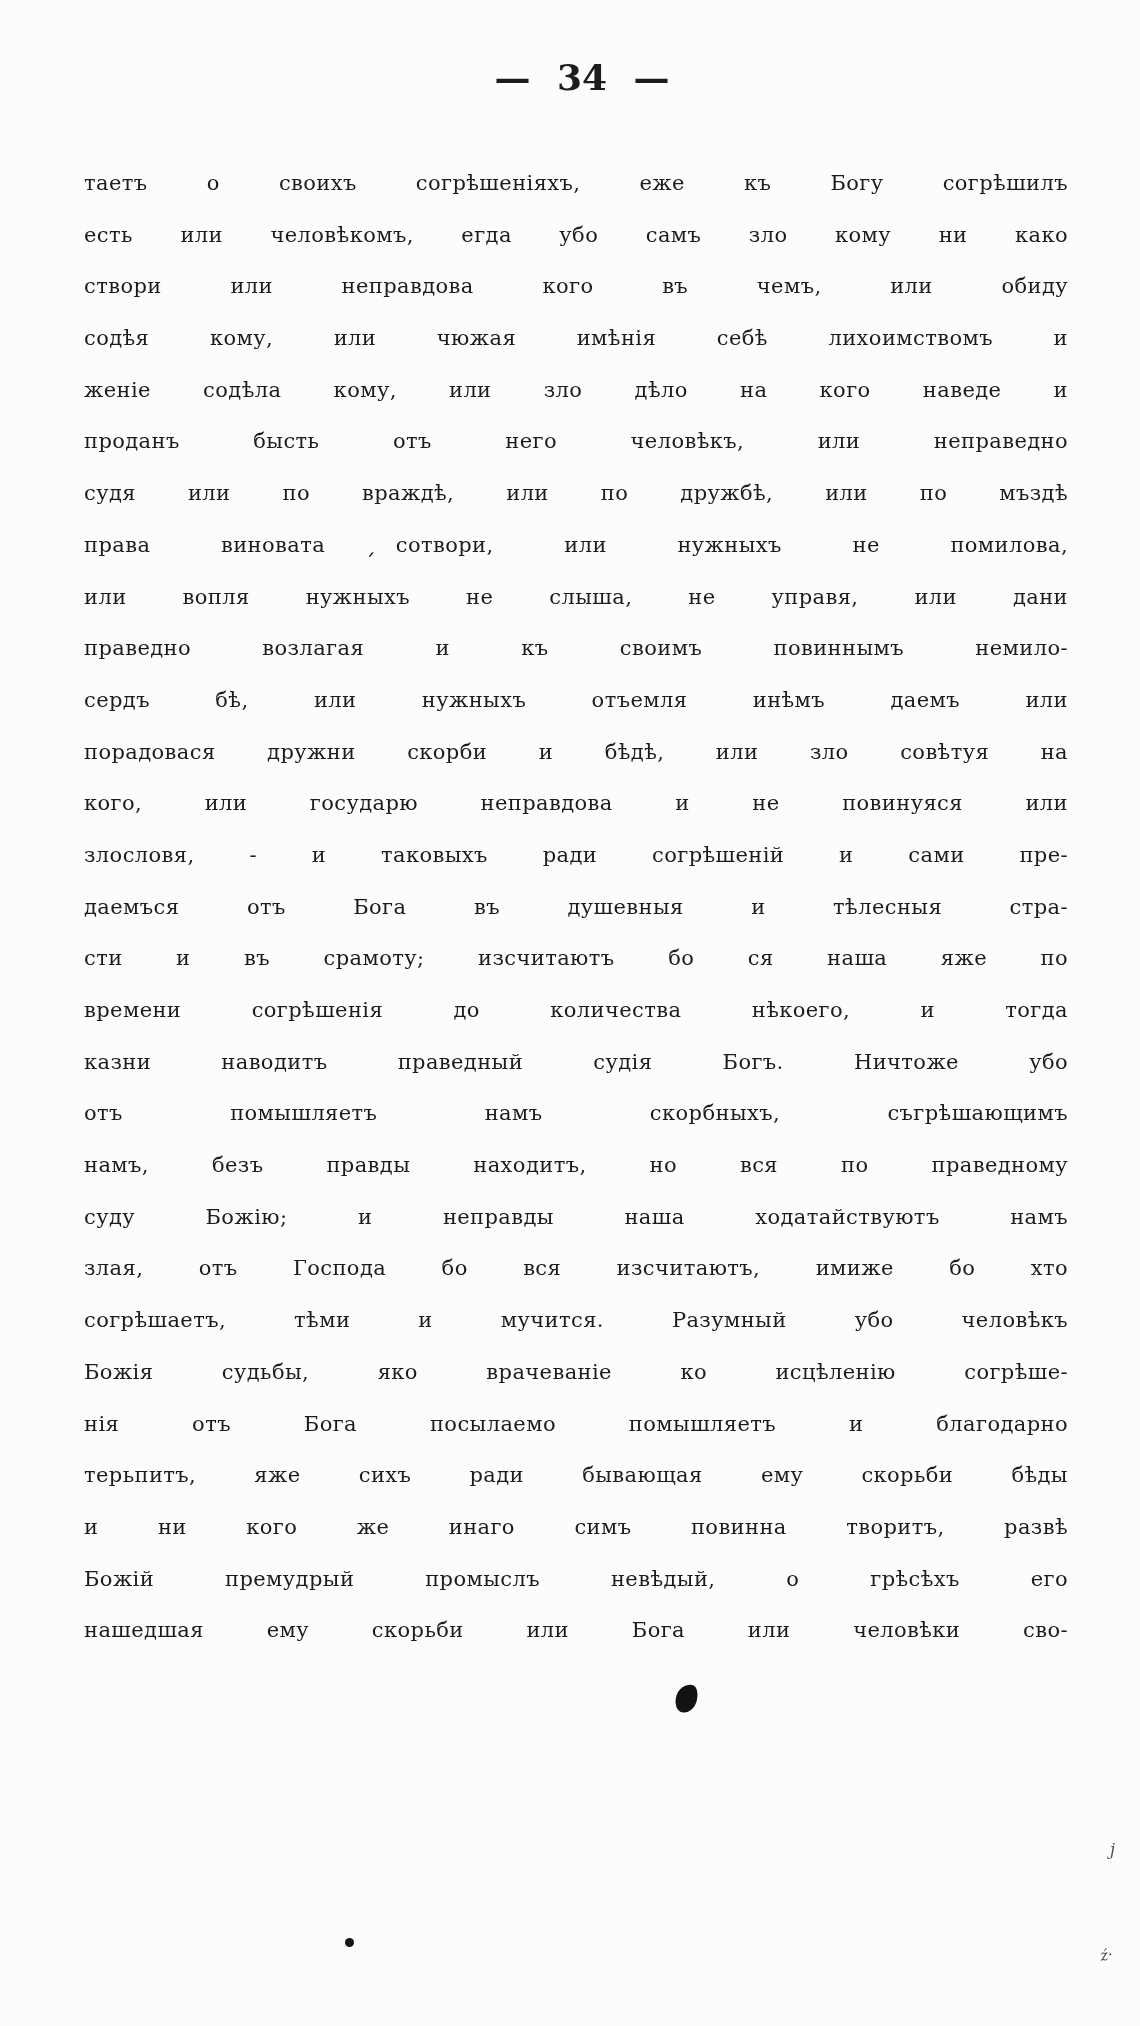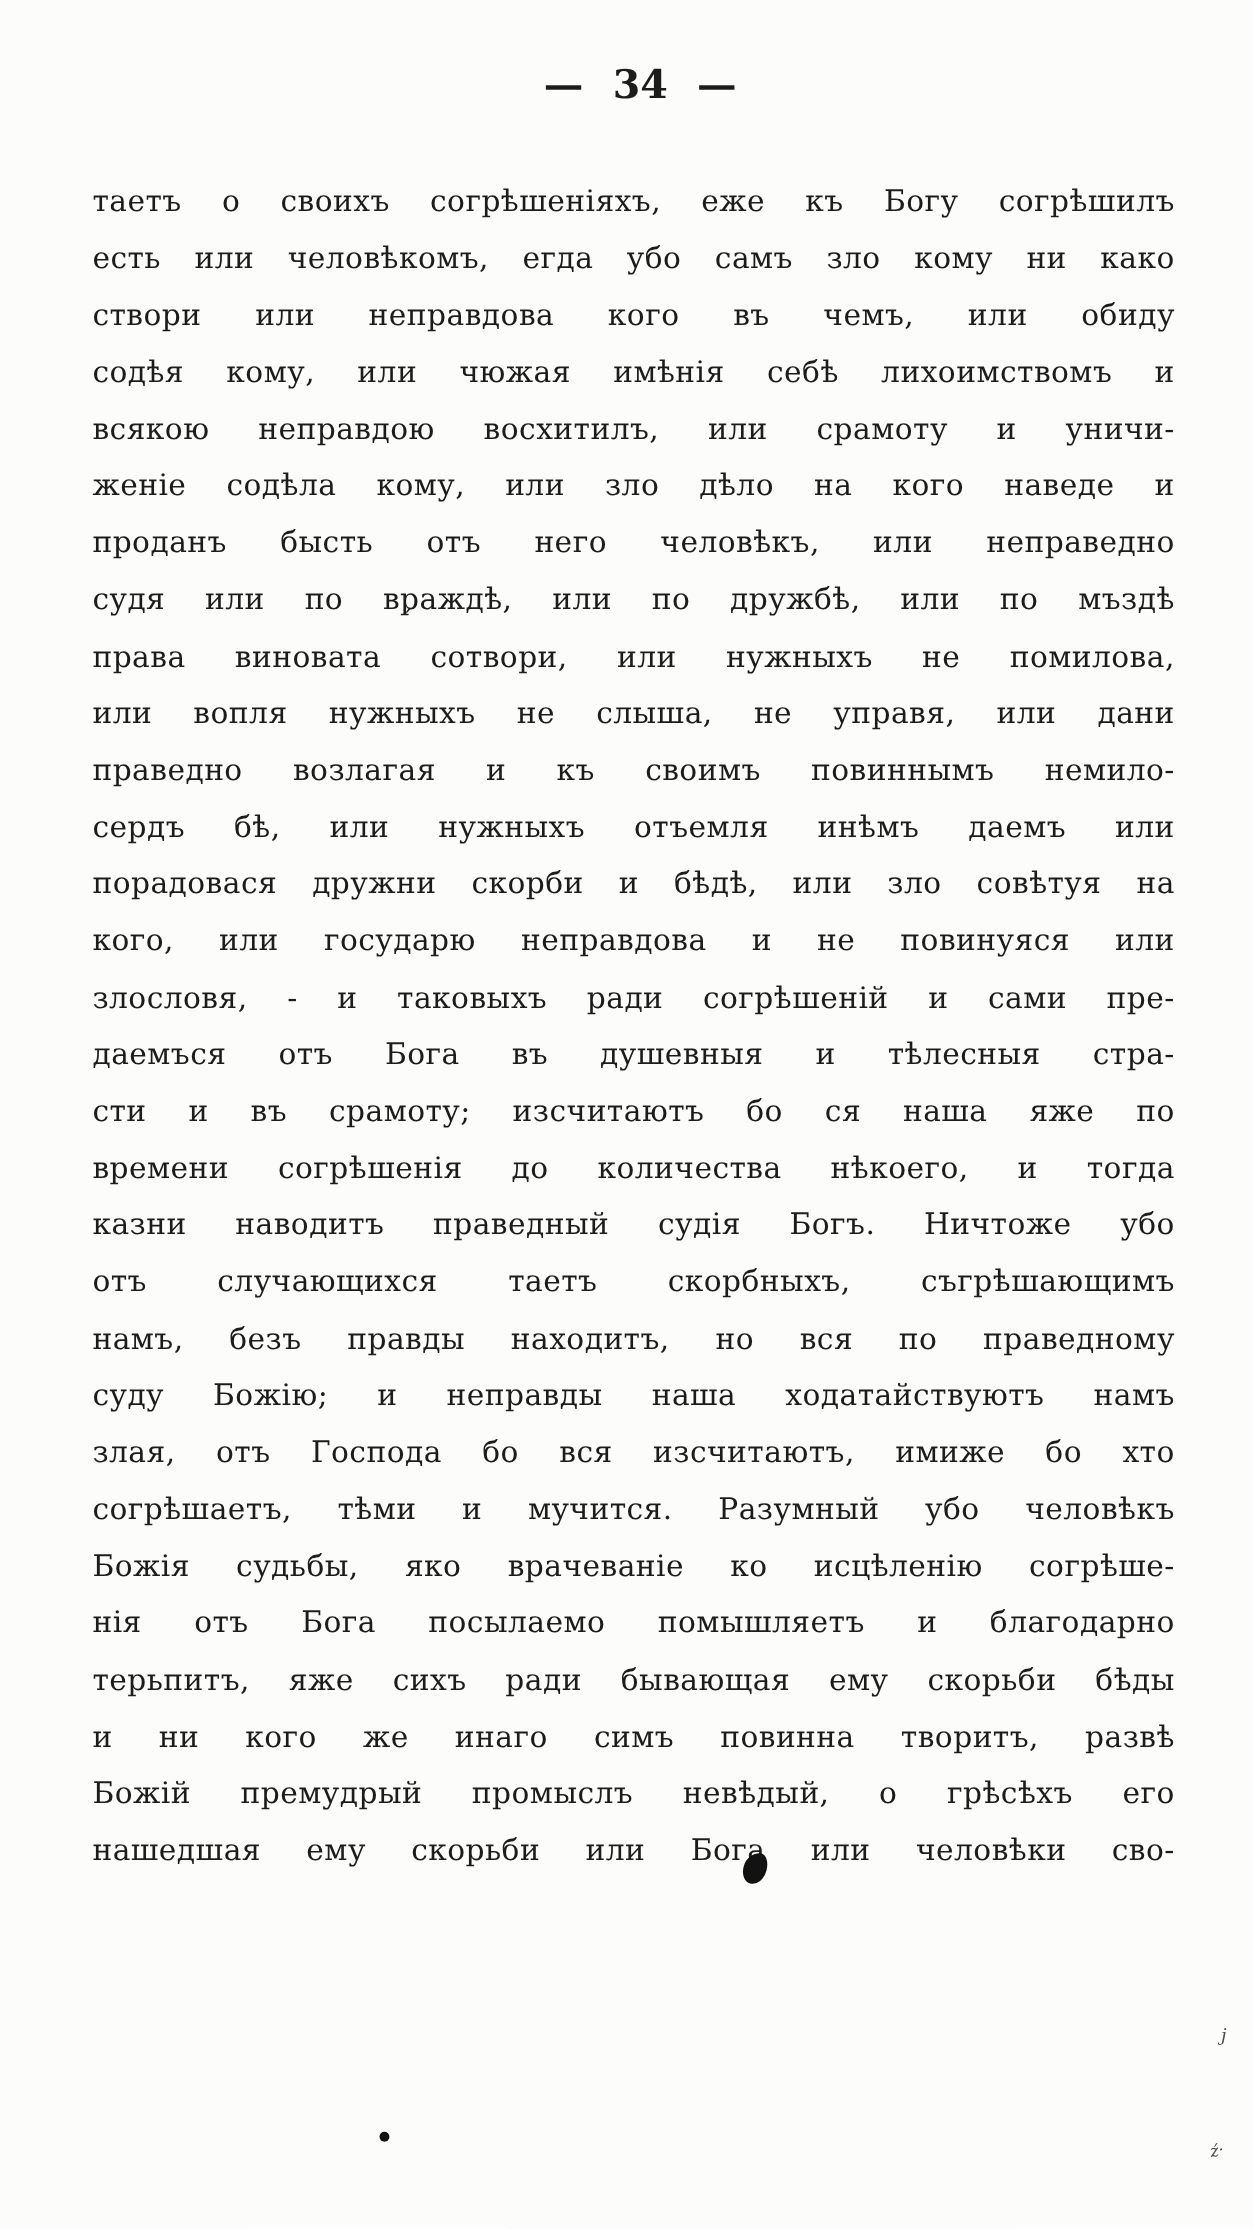--- a/index.html
+++ b/index.html
@@ -30,21 +30,21 @@
   .textblock {
     position: absolute;
     left: 84px;
     top: 158px;
     width: 984px;
   }
 
   .line {
     height: 51.7px;
     line-height: 51.7px;
-    font-size: 27px;
+    font-size: 21px;
     letter-spacing: 0.4px;
     text-align: justify;
     text-align-last: justify;
     white-space: normal;
   }
 
   
   .accent-mark {
     position: absolute;
     left: 364px;
@@ -100,36 +100,35 @@
 
 <div class="page">
 
   <div class="page-header">— 34 —</div>
 
   <div class="textblock">
       <div class="line">таетъ о своихъ согрѣшеніяхъ, еже къ Богу согрѣшилъ</div>
       <div class="line">есть или человѣкомъ, егда убо самъ зло кому ни како</div>
       <div class="line">створи или неправдова кого въ чемъ, или обиду</div>
       <div class="line">содѣя кому, или чюжая имѣнія себѣ лихоимствомъ и</div>
-      <div class="line">всякою неправдою восхитилъ, или срамоту и уничи-</div>
       <div class="line">женіе содѣла кому, или зло дѣло на кого наведе и</div>
       <div class="line">проданъ бысть отъ него человѣкъ, или неправедно</div>
       <div class="line">судя или по враждѣ, или по дружбѣ, или по мъздѣ</div>
       <div class="line">права виновата сотвори, или нужныхъ не помилова,</div>
       <div class="line">или вопля нужныхъ не слыша, не управя, или дани</div>
       <div class="line">праведно возлагая и къ своимъ повиннымъ немило-</div>
       <div class="line">сердъ бѣ, или нужныхъ отъемля инѣмъ даемъ или</div>
       <div class="line">порадовася дружни скорби и бѣдѣ, или зло совѣтуя на</div>
       <div class="line">кого, или государю неправдова и не повинуяся или</div>
       <div class="line">злословя, - и таковыхъ ради согрѣшеній и сами пре-</div>
       <div class="line">даемъся отъ Бога въ душевныя и тѣлесныя стра-</div>
       <div class="line">сти и въ срамоту; изсчитаютъ бо ся наша яже по</div>
       <div class="line">времени согрѣшенія до количества нѣкоего, и тогда</div>
       <div class="line">казни наводитъ праведный судія Богъ. Ничтоже убо</div>
-      <div class="line">отъ случающихся таетъ скорбныхъ, съгрѣшающимъ</div>
+      <div class="line">отъ помышляетъ намъ скорбныхъ, съгрѣшающимъ</div>
       <div class="line">намъ, безъ правды находитъ, но вся по праведному</div>
       <div class="line">суду Божію; и неправды наша ходатайствуютъ намъ</div>
       <div class="line">злая, отъ Господа бо вся изсчитаютъ, имиже бо хто</div>
       <div class="line">согрѣшаетъ, тѣми и мучится. Разумный убо человѣкъ</div>
       <div class="line">Божія судьбы, яко врачеваніе ко исцѣленію согрѣше-</div>
       <div class="line">нія отъ Бога посылаемо помышляетъ и благодарно</div>
       <div class="line">терьпитъ, яже сихъ ради бывающая ему скорьби бѣды</div>
       <div class="line">и ни кого же инаго симъ повинна творитъ, развѣ</div>
       <div class="line">Божій премудрый промыслъ невѣдый, о грѣсѣхъ его</div>
       <div class="line">нашедшая ему скорьби или Бога или человѣки сво-</div>

